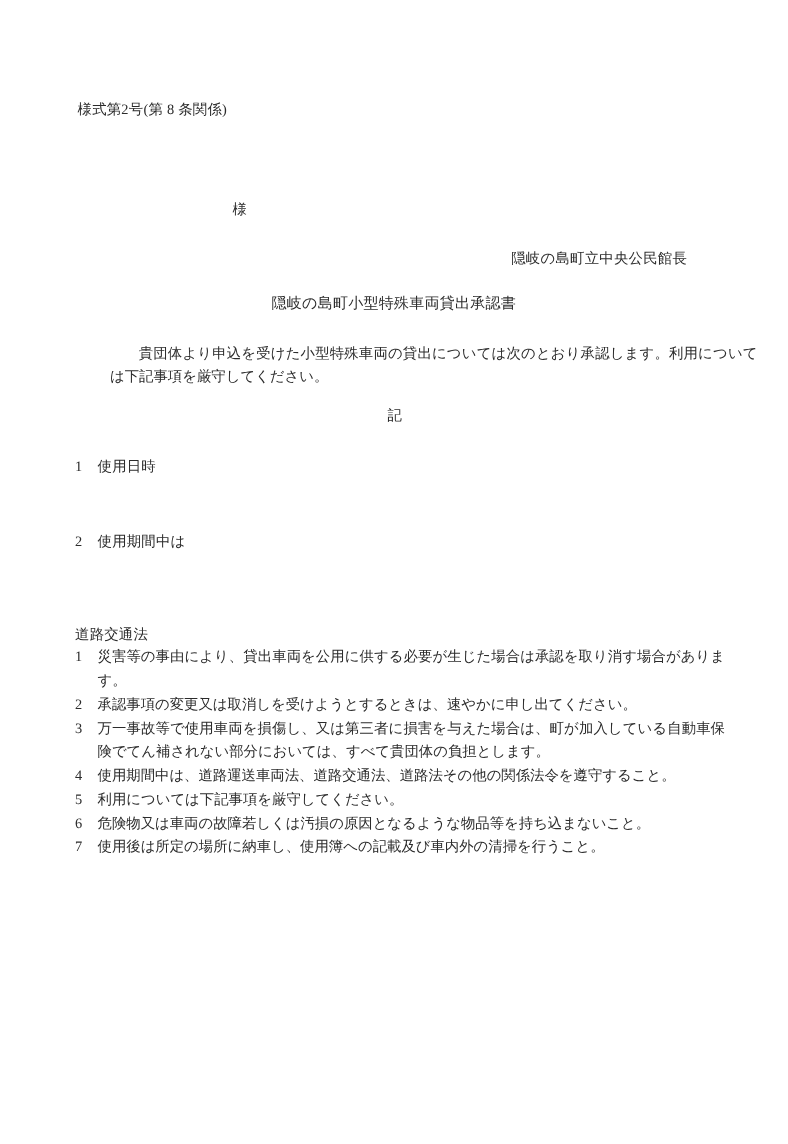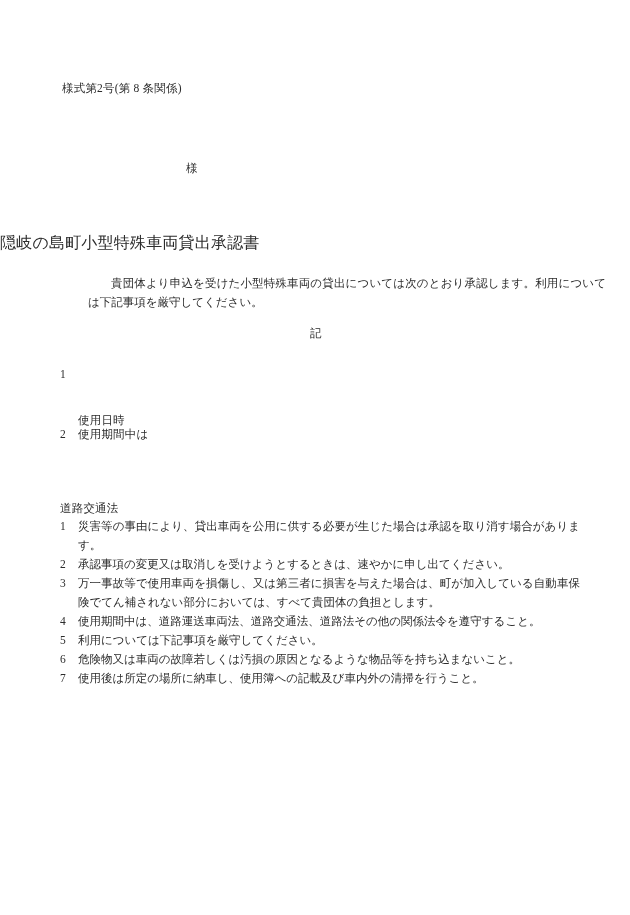--- a/index.html
+++ b/index.html
@@ -60,21 +60,22 @@
     top: 199px;
     font-size: 11.5px;
   }
 
   
   .doc-title {
     left: 0;
     right: 0;
     top: 234px;
     width: 630px;
-    font-size: 16px;
+    text-align: center;
+    font-size: 12px;
   }
 
   
   .intro {
     position: absolute;
     left: 60px;
     top: 274px;
     width: 518px;
     font-size: 11.5px;
     line-height: 19px;
@@ -97,21 +98,21 @@
     font-size: 11.5px;
   }
   .rec-label {
     font-size: 11.5px;
   }
   .rec-fields {
     font-size: 11.5px;
   }
 
   .item1-num   { left: 60px;  top: 366px; }
-  .item1-label { left: 78px;  top: 366px; margin-top: 46px; }
+  .item1-label { left: 78px;  top: 366px; }
   .item1-row1  { left: 215px; top: 366px; }
   .item1-row2  { left: 215px; top: 385px; }
 
   .item2-num   { left: 60px;  top: 426px; }
   .item2-label { left: 78px;  top: 426px; }
 
   
   .cond-head {
     left: 60px;
     top: 500px;
@@ -149,20 +150,21 @@
 </head>
 <body>
 
 <div class="page">
 
   <div class="ln form-no">様式第2号(第 8 条関係)</div>
 
 
   <div class="ln addressee">様</div>
 
+  <div class="ln issuer">隠岐の島町立中央公民館長</div>
 
   <div class="ln doc-title">隠岐の島町小型特殊車両貸出承認書</div>
 
   <div class="intro">貴団体より申込を受けた小型特殊車両の貸出については次のとおり承認します。利用については下記事項を厳守してください。</div>
 
   <div class="ln ki">記</div>
 
   <div class="ln rec-num item1-num">1</div>
   <div class="ln rec-label item1-label">使用日時</div>
 

